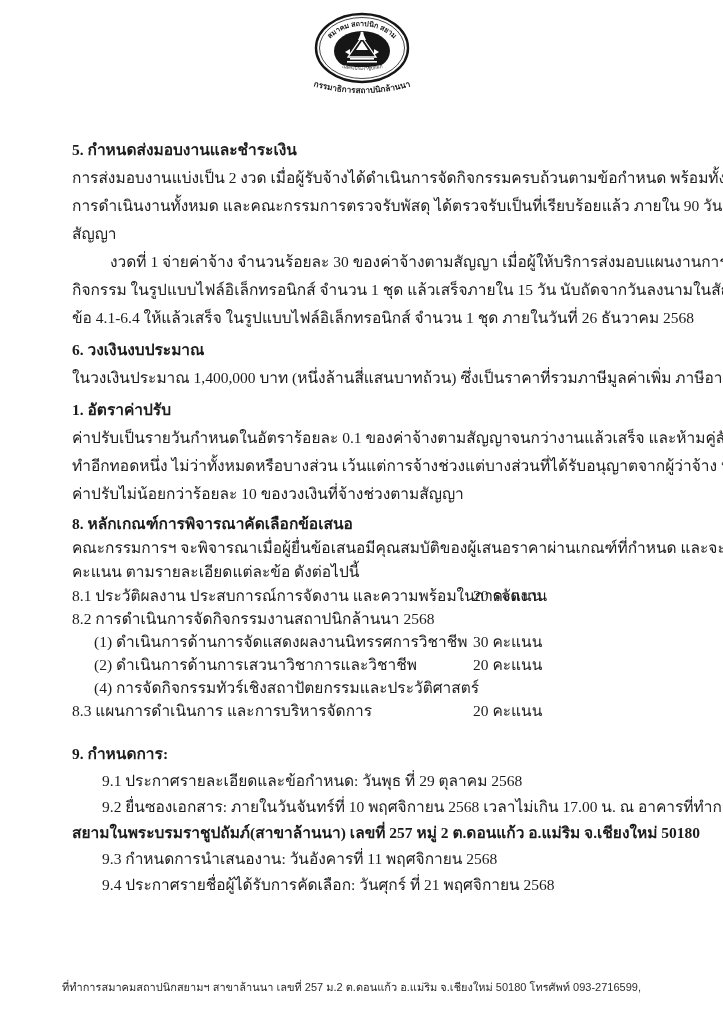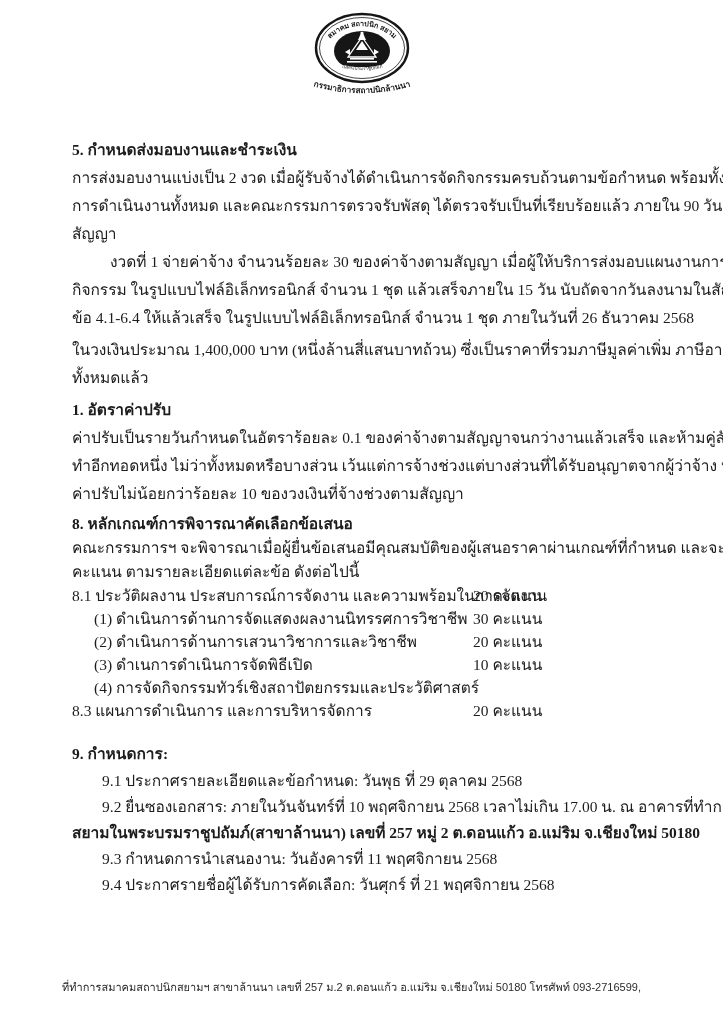--- a/index.html
+++ b/index.html
@@ -77,51 +77,51 @@
       <div class="h">5. กำหนดส่งมอบงานและชำระเงิน</div>
       <div class="ln">การส่งมอบงานแบ่งเป็น 2 งวด เมื่อผู้รับจ้างได้ดำเนินการจัดกิจกรรมครบถ้วนตามข้อกำหนด พร้อมทั้งส่งมอบเอกสารสรุปผล</div>
       <div class="ln">การดำเนินงานทั้งหมด และคณะกรรมการตรวจรับพัสดุ ได้ตรวจรับเป็นที่เรียบร้อยแล้ว ภายใน 90 วัน นับถัดจากวันลงนามใน</div>
       <div class="ln">สัญญา</div>
       <div class="ln ind38">งวดที่ 1 จ่ายค่าจ้าง จำนวนร้อยละ 30 ของค่าจ้างตามสัญญา  เมื่อผู้ให้บริการส่งมอบแผนงานการดำเนินการจัด</div>
       <div class="ln">กิจกรรม ในรูปแบบไฟล์อิเล็กทรอนิกส์ จำนวน 1 ชุด แล้วเสร็จภายใน 15  วัน นับถัดจากวันลงนามในสัญญา</div>
       <div class="ln">ข้อ 4.1-6.4 ให้แล้วเสร็จ ในรูปแบบไฟล์อิเล็กทรอนิกส์ จำนวน 1 ชุด ภายในวันที่ 26 ธันวาคม 2568</div>
     </div>
 
     <div class="sec">
+      <div class="h">6. วงเงินงบประมาณ</div>
       <div class="ln">ในวงเงินประมาณ 1,400,000 บาท (หนึ่งล้านสี่แสนบาทถ้วน) ซึ่งเป็นราคาที่รวมภาษีมูลค่าเพิ่ม ภาษีอากรอื่น และค่าใช้จ่าย</div>
-      <div class="ln">ทั้งหมดแล้ว</div>
     </div>
 
     <div class="sec">
       <div class="h">1. อัตราค่าปรับ</div>
       <div class="ln">ค่าปรับเป็นรายวันกำหนดในอัตราร้อยละ  0.1  ของค่าจ้างตามสัญญาจนกว่างานแล้วเสร็จ  และห้ามคู่สัญญาไปจ้างช่วงให้ผู้อื่น</div>
       <div class="ln">ทำอีกทอดหนึ่ง  ไม่ว่าทั้งหมดหรือบางส่วน  เว้นแต่การจ้างช่วงแต่บางส่วนที่ได้รับอนุญาตจากผู้ว่าจ้าง  หากฝ่าฝืนจะต้องชำระ</div>
       <div class="ln">ค่าปรับไม่น้อยกว่าร้อยละ 10 ของวงเงินที่จ้างช่วงตามสัญญา</div>
     </div>
 
     <div class="sec s8">
       <div class="h">8. หลักเกณฑ์การพิจารณาคัดเลือกข้อเสนอ</div>
       <div class="ln">คณะกรรมการฯ จะพิจารณาเมื่อผู้ยื่นข้อเสนอมีคุณสมบัติของผู้เสนอราคาผ่านเกณฑ์ที่กำหนด  และจะคัดเลือกด้านเทคนิค 100</div>
       <div class="ln">คะแนน ตามรายละเอียดแต่ละข้อ ดังต่อไปนี้</div>
 
       <div class="row">
         <span class="lbl">8.1 ประวัติผลงาน ประสบการณ์การจัดงาน และความพร้อมในการจัดงาน</span>
         <span class="score">20 คะแนน</span>
       </div>
+      <div class="row">
+        <span class="lbl">8.2 การดำเนินการจัดกิจกรรมงานสถาปนิกล้านนา 2568</span>
+        <span class="score"></span>
+      </div>
       <div class="row ind">
         <span class="lbl">(1) ดำเนินการด้านการจัดแสดงผลงานนิทรรศการวิชาชีพ</span>
         <span class="score">30 คะแนน</span>
       </div>
       <div class="row ind">
         <span class="lbl">(2) ดำเนินการด้านการเสวนาวิชาการและวิชาชีพ</span>
         <span class="score">20 คะแนน</span>
-      </div>
-      <div class="row ind">
-        <span class="lbl">(3) ดำเนการดำเนินการจัดพิธีเปิด</span>
-        <span class="score">10 คะแนน</span>
       </div>
       <div class="row ind">
         <span class="lbl">(4) การจัดกิจกรรมทัวร์เชิงสถาปัตยกรรมและประวัติศาสตร์</span>
         <span class="score"></span>
       </div>
       <div class="row">
         <span class="lbl">8.3  แผนการดำเนินการ และการบริหารจัดการ</span>
         <span class="score">20 คะแนน</span>
       </div>
     </div>

